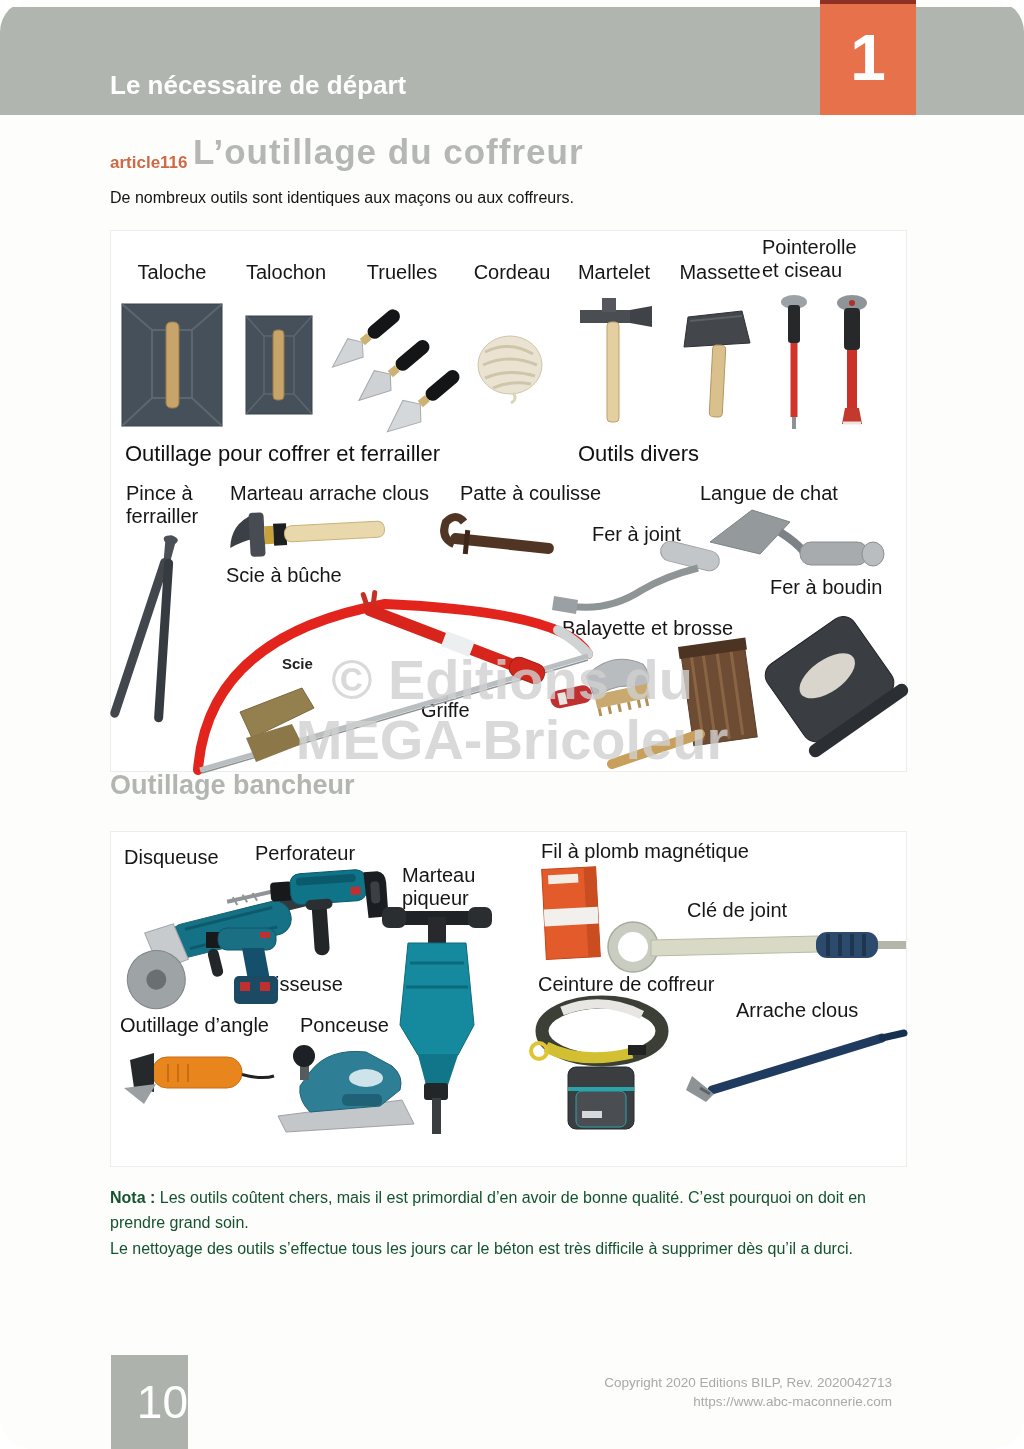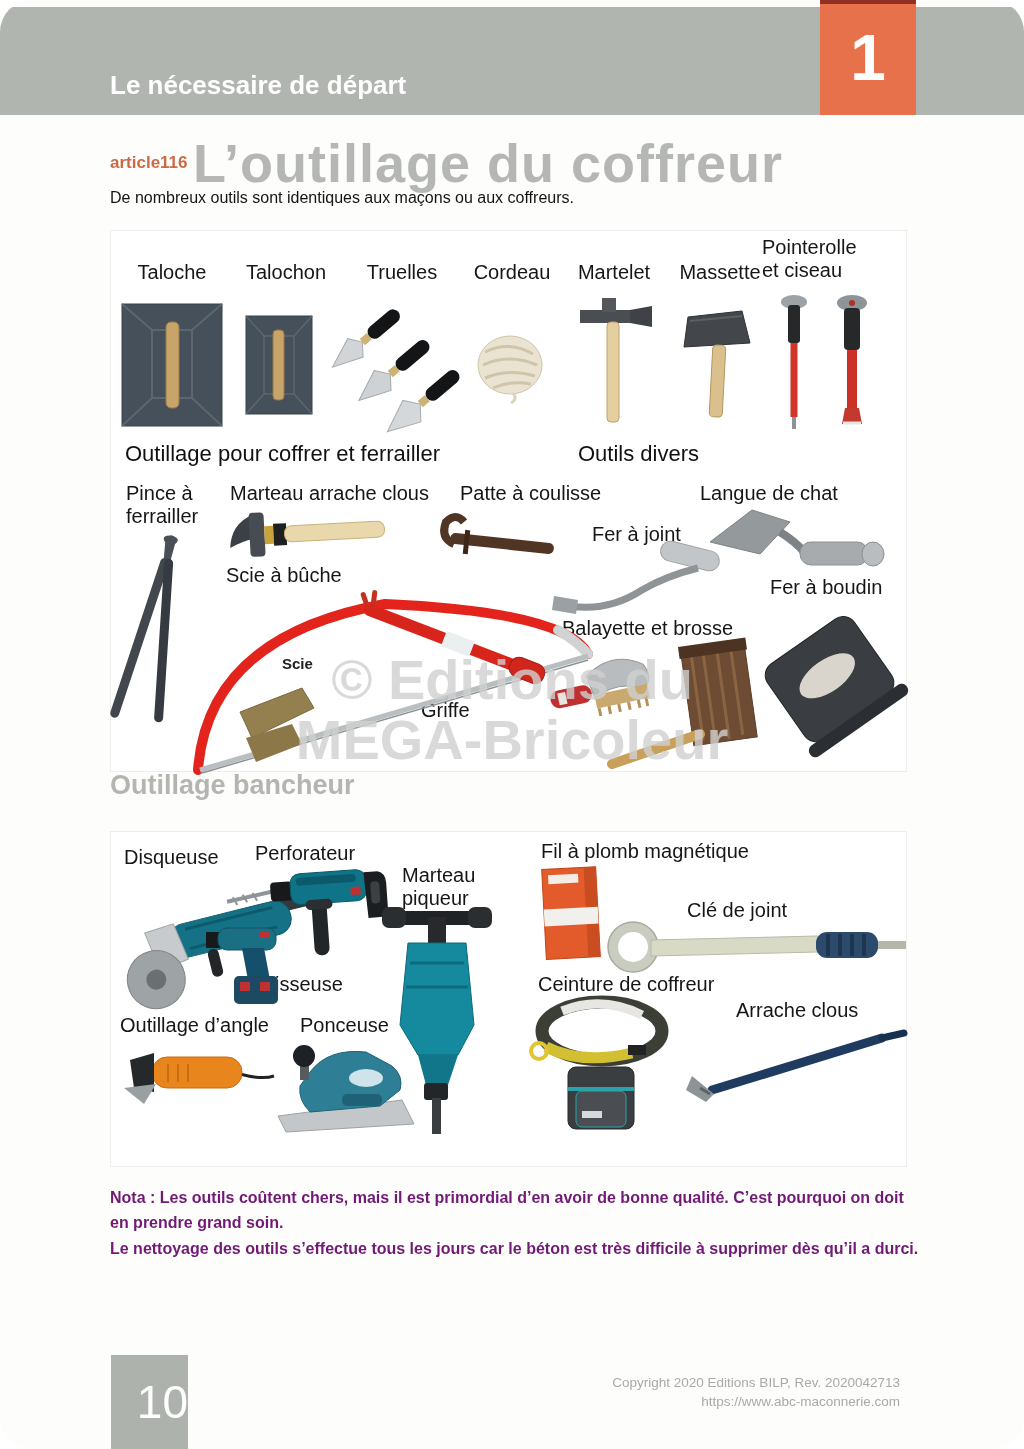--- a/index.html
+++ b/index.html
@@ -7,40 +7,40 @@
         font-family:"Liberation Sans",sans-serif;border-radius:32px;}
   .abs{position:absolute;}
   
   .band{left:0;top:7px;width:1024px;height:108px;background:#b1b5b0;}
   .band-title{left:110px;top:70px;font-size:26px;font-weight:bold;color:#ffffff;}
   .chapter-box{left:820px;top:0;width:96px;height:115px;background:#e7714a;
                border-top:4px solid #8f3024;box-sizing:border-box;}
   .chapter-num{width:96px;text-align:center;line-height:108px;font-size:64px;font-weight:bold;color:#ffffff;}
   
   .article-ref{left:110px;top:153px;font-size:17px;font-weight:bold;color:#cd6a45;}
-  .page-title{left:193px;top:132px;font-size:54px;font-weight:bold;color:#b5b7b4;letter-spacing:1px;}
+  .page-title{left:193px;top:132px;font-size:35px;font-weight:bold;color:#b5b7b4;letter-spacing:1px;}
   .intro{left:110px;top:189px;font-size:16px;color:#141414;}
   
   .fig{background:#ffffff;border:1px solid #ededed;}
   .fig1{left:110px;top:230px;width:795px;height:540px;}
   .fig2{left:110px;top:831px;width:795px;height:334px;}
   .lbl{font-size:20px;line-height:1.15;color:#161616;}
   .ctr{text-align:center;}
   .h-img{font-size:22px;color:#111;}
   .saw-note{font-size:15px;font-weight:bold;color:#222;}
   .wm{left:132px;top:650px;width:760px;text-align:center;z-index:6;
       font-size:56px;font-weight:bold;color:#d0d0d0;opacity:.8;line-height:60px;pointer-events:none;}
   .sec2{left:110px;top:770px;font-size:27px;font-weight:bold;color:#b2b5b0;}
   
-  .nota{left:110px;top:1185px;width:815px;font-size:16px;line-height:25px;color:#701a75;font-weight:bold;}
+  .nota{left:110px;top:1185px;width:815px;font-size:16px;line-height:25px;color:#14532d;}
   .nota p{margin:0 0 1px 0;}
   
   .pgbox{left:111px;top:1355px;width:77px;height:94px;background:#aeb2ad;}
   .pgnum{width:77px;text-align:right;line-height:94px;font-size:46px;color:#ffffff;}
-  .copy{right:124px;top:1373px;text-align:right;font-size:13.5px;line-height:19px;color:#a8aaa8;}
+  .copy{right:132px;top:1373px;text-align:right;font-size:13.5px;line-height:19px;color:#a8aaa8;}
   svg{position:absolute;overflow:visible;}
 </style>
 </head>
 <body>
 
 <div class="page">
 
   <div class="abs band"></div>
   <div class="abs band-title">Le nécessaire de départ</div>
   <div class="abs chapter-box">

